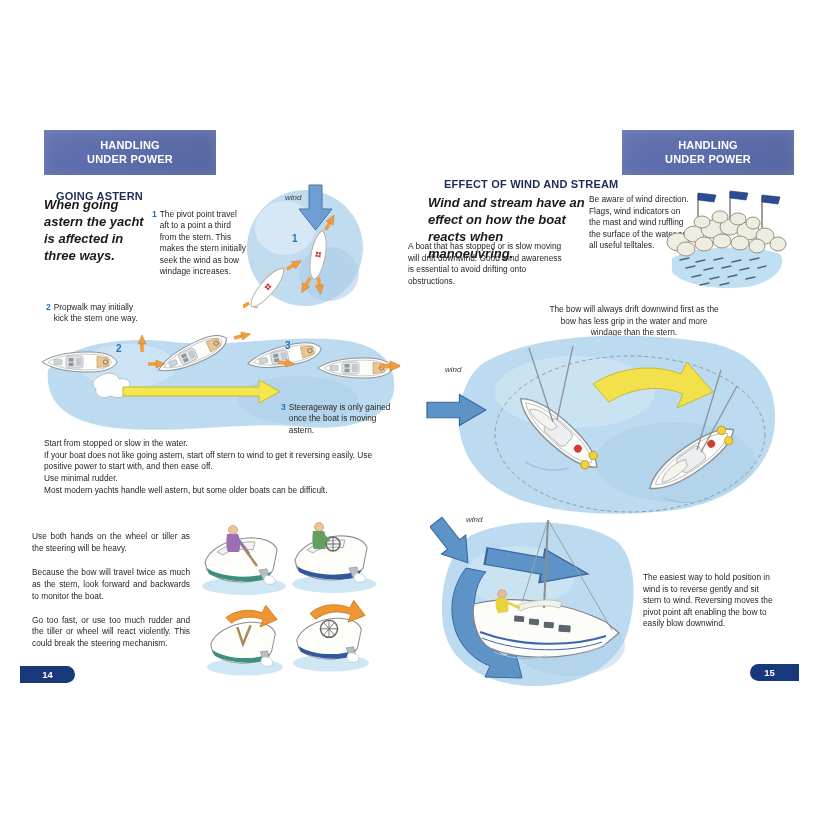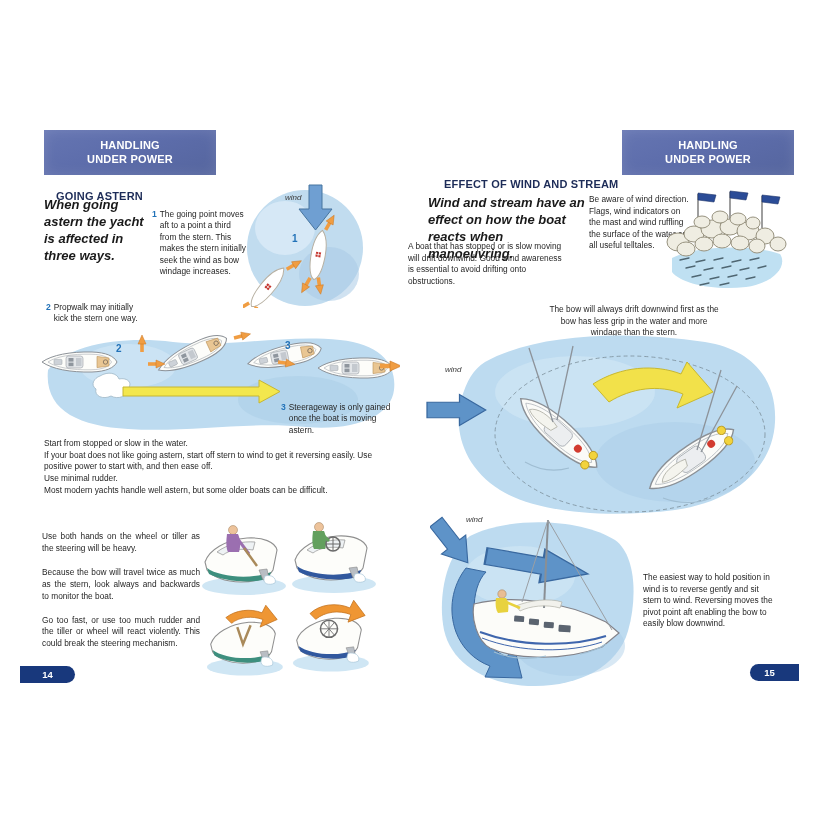--- a/index.html
+++ b/index.html
@@ -69,21 +69,21 @@
     <div class="abs hdr-box" style="left:44px;top:130px;">
       <span>HANDLING UNDER POWER</span>
     </div>
 
     <h2 class="abs sec-title" style="left:44px;top:178px;margin:12px;">GOING ASTERN</h2>
 
     <p class="abs bold-intro" style="left:44px;top:196px;width:108px;margin:0;">When going astern the yacht is affected in three ways.</p>
 
     <div class="abs pt" style="left:152px;top:209px;width:96px;">
       <span class="num">1</span>
-      <span>The going point moves aft to a point a third from the stern. This makes the stern initially seek the wind as bow windage increases.</span>
+      <span>The pivot point travel aft to a point a third from the stern. This makes the stern initially seek the wind as bow windage increases.</span>
     </div>
 
     <svg class="abs" style="left:243px;top:182px;" width="122" height="126" viewBox="0 0 122 126">
       <g>
         <ellipse cx="62" cy="66" rx="58" ry="58" fill="#c1dcef"></ellipse>
         <ellipse cx="42" cy="46" rx="30" ry="27" fill="#d9eaf7" opacity=".85"></ellipse>
         <ellipse cx="86" cy="92" rx="30" ry="27" fill="#a9cbe5" opacity=".55"></ellipse>
       </g>
       <g>
         <path d="M66,3 L79,3 L79,27 L89,27 L72.5,48 L56,27 L66,27 Z" fill="#6f9fd2" stroke="#47759f" stroke-width="1"></path>
@@ -139,23 +139,23 @@
       <span>Steerageway is only gained once the boat is moving astern.</span>
     </div>
 
     <div class="abs tips" style="left:44px;top:438px;width:358px;">
       <div>Start from stopped or slow in the water.</div>
       <div>If your boat does not like going astern, start off stern to wind to get it reversing easily. Use positive power to start with, and then ease off.</div>
       <div>Use minimal rudder.</div>
       <div>Most modern yachts handle well astern, but some older boats can be difficult.</div>
     </div>
 
-    <div class="abs steer" style="left:42px;top:531px;width:158px;">
+    <div class="abs steer" style="left:32px;top:531px;width:158px;">
       <p>Use both hands on the wheel or tiller as the steering will be heavy.</p>
-      <p style="margin-top:12px;">Because the bow will travel twice as much as the stern, look always and backwards to monitor the boat.</p>
+      <p style="margin-top:12px;">Because the bow will travel twice as much as the stern, look forward and backwards to monitor the boat.</p>
       <p style="margin-top:12px;">Go too fast, or use too much rudder and the tiller or wheel will react violently. This could break the steering mechanism.</p>
     </div>
 
     <svg class="abs" style="left:193px;top:512px;" width="204" height="172" viewBox="0 0 204 172">
 
       <g transform="translate(6,12)">
         <ellipse cx="45" cy="62" rx="42" ry="9" fill="#cfe6f4"></ellipse>
         <path d="M6,38 C10,26 26,16 48,14 C64,13 76,18 78,26 L74,46 C70,54 56,58 42,58 C26,58 12,52 8,46 Z" fill="#fdfdfa" stroke="#909090" stroke-width="1.1"></path>
         <path d="M8,44 C20,53 52,56 72,48 L70,54 C56,60 26,58 10,50 Z" fill="#3d8f7e"></path>
         <path d="M18,28 C28,20 44,17 56,18 L54,26 C42,24 30,26 24,31 Z" fill="#eef2f4" stroke="#909090" stroke-width="0.7"></path>

